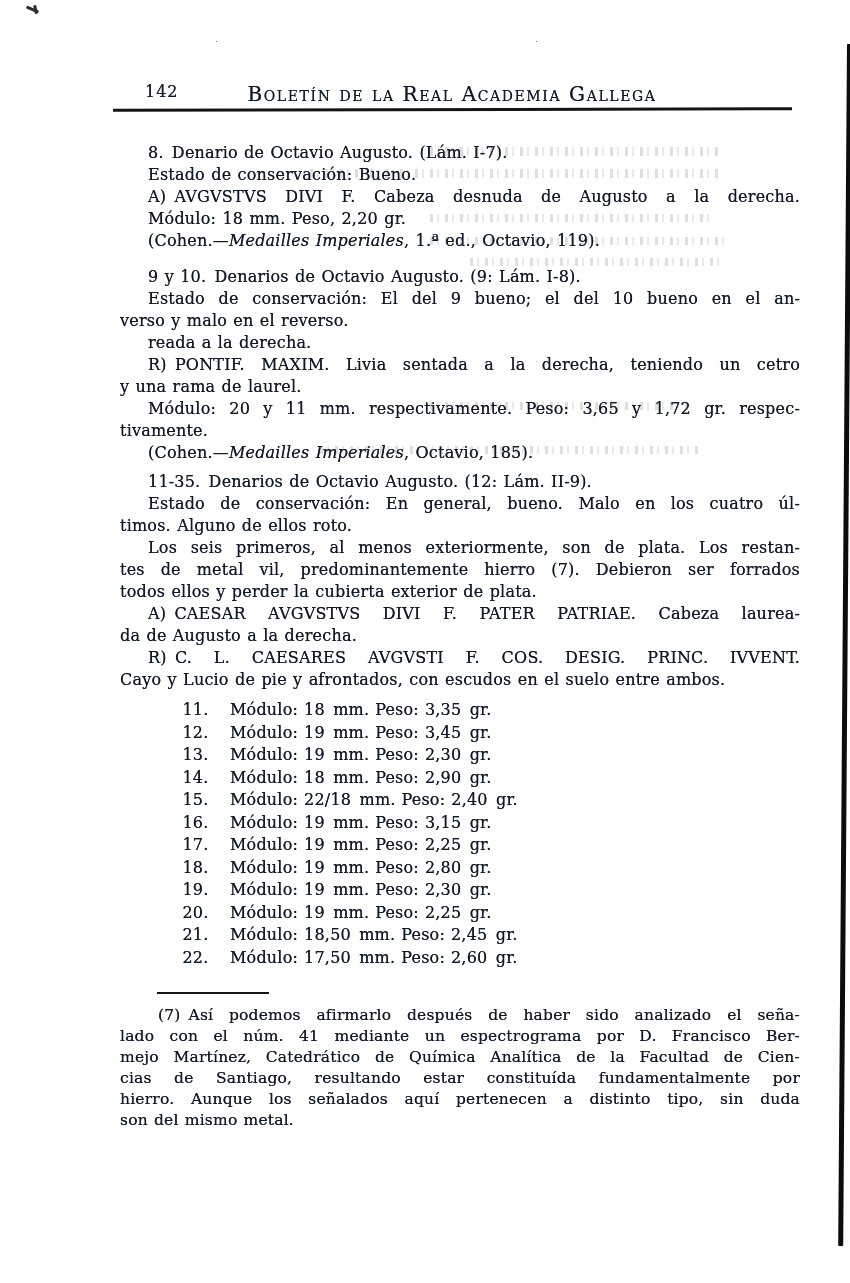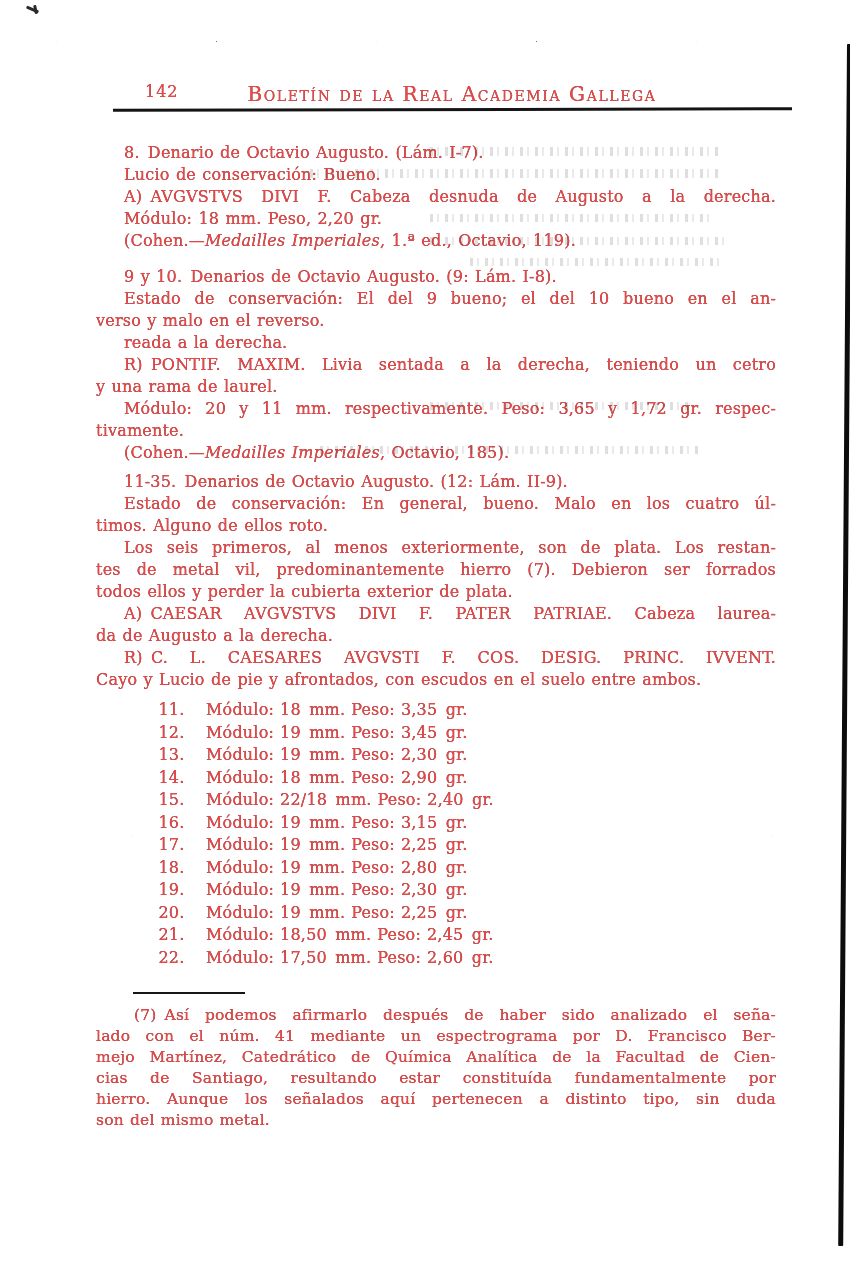--- a/index.html
+++ b/index.html
@@ -4,21 +4,21 @@
 <style>
   html, body { margin: 0; padding: 0; background: #e8e8e4; }
   .page {
     position: relative;
     width: 850px;
     height: 1283px;
     margin: 0 auto;
     background: #ffffff;
     overflow: hidden;
     font-family: "DejaVu Serif", "Liberation Serif", serif;
-    color: #ef4444;
+    color: #0f172a;
   }
   .page * { box-sizing: border-box; }
 
   
   .page-number {
     position: absolute; left: 145px; top: 82px;
     font-size: 16px; letter-spacing: 1px;
     text-shadow: 0 0 0.5px rgba(0,0,0,0.65);
   }
   .journal-title {
@@ -30,21 +30,21 @@
     white-space: nowrap;
   }
   .header-rule {
     position: absolute; left: 113px; top: 108px; width: 679px; height: 2.6px;
     background: #141414;
     transform: rotate(-0.12deg);
   }
 
   
   .column {
-    position: absolute; left: 96px; top: 142px; width: 680px;
+    position: absolute; left: 120px; top: 142px; width: 680px;
     font-size: 16px; line-height: 22px;
     letter-spacing: 0.2px;
     word-spacing: 1px;
     text-shadow: 0 0 0.55px rgba(10,10,10,0.75);
   }
   .para { margin: 0; }
   .para .ln {
     text-align: justify;
     text-align-last: justify;
     height: 22px;
@@ -117,21 +117,21 @@
   <div class="journal-title">Boletín de la Real Academia Gallega</div>
   <div class="header-rule"></div>
 
   <div class="column">
 
     <section>
       <div class="para">
           <div class="ln">8. Denario de Octavio Augusto. (Lám. I-7).</div>
         </div>
       <div class="para">
-          <div class="ln">Lucio de conservación: Bueno.</div>
+          <div class="ln">Estado de conservación: Bueno.</div>
         </div>
       <div class="para">
           <div class="ln fill">A) AVGVSTVS DIVI F. Cabeza desnuda de Augusto a la derecha.</div>
         </div>
       <div class="para">
           <div class="ln">Módulo: 18 mm. Peso, 2,20 gr.</div>
         </div>
       <div class="para">
           <div class="ln"><span>(Cohen.—</span><i>Medailles Imperiales</i><span>, 1.ª ed., Octavio, 119).</span></div>
         </div>

